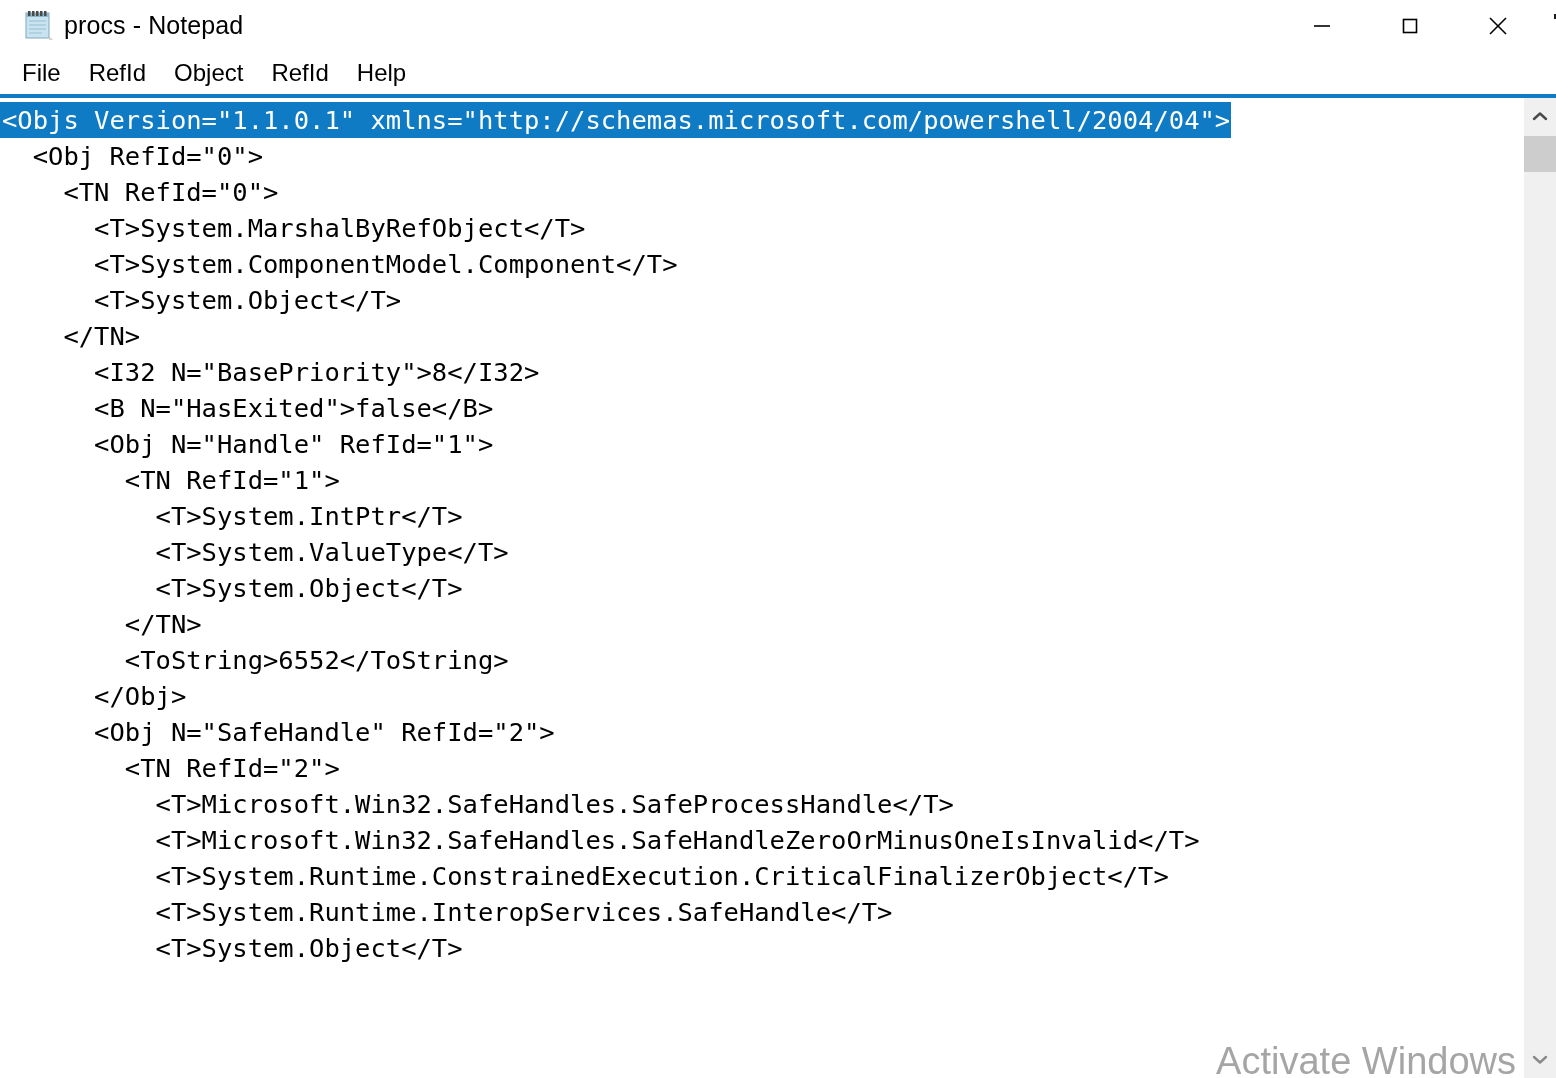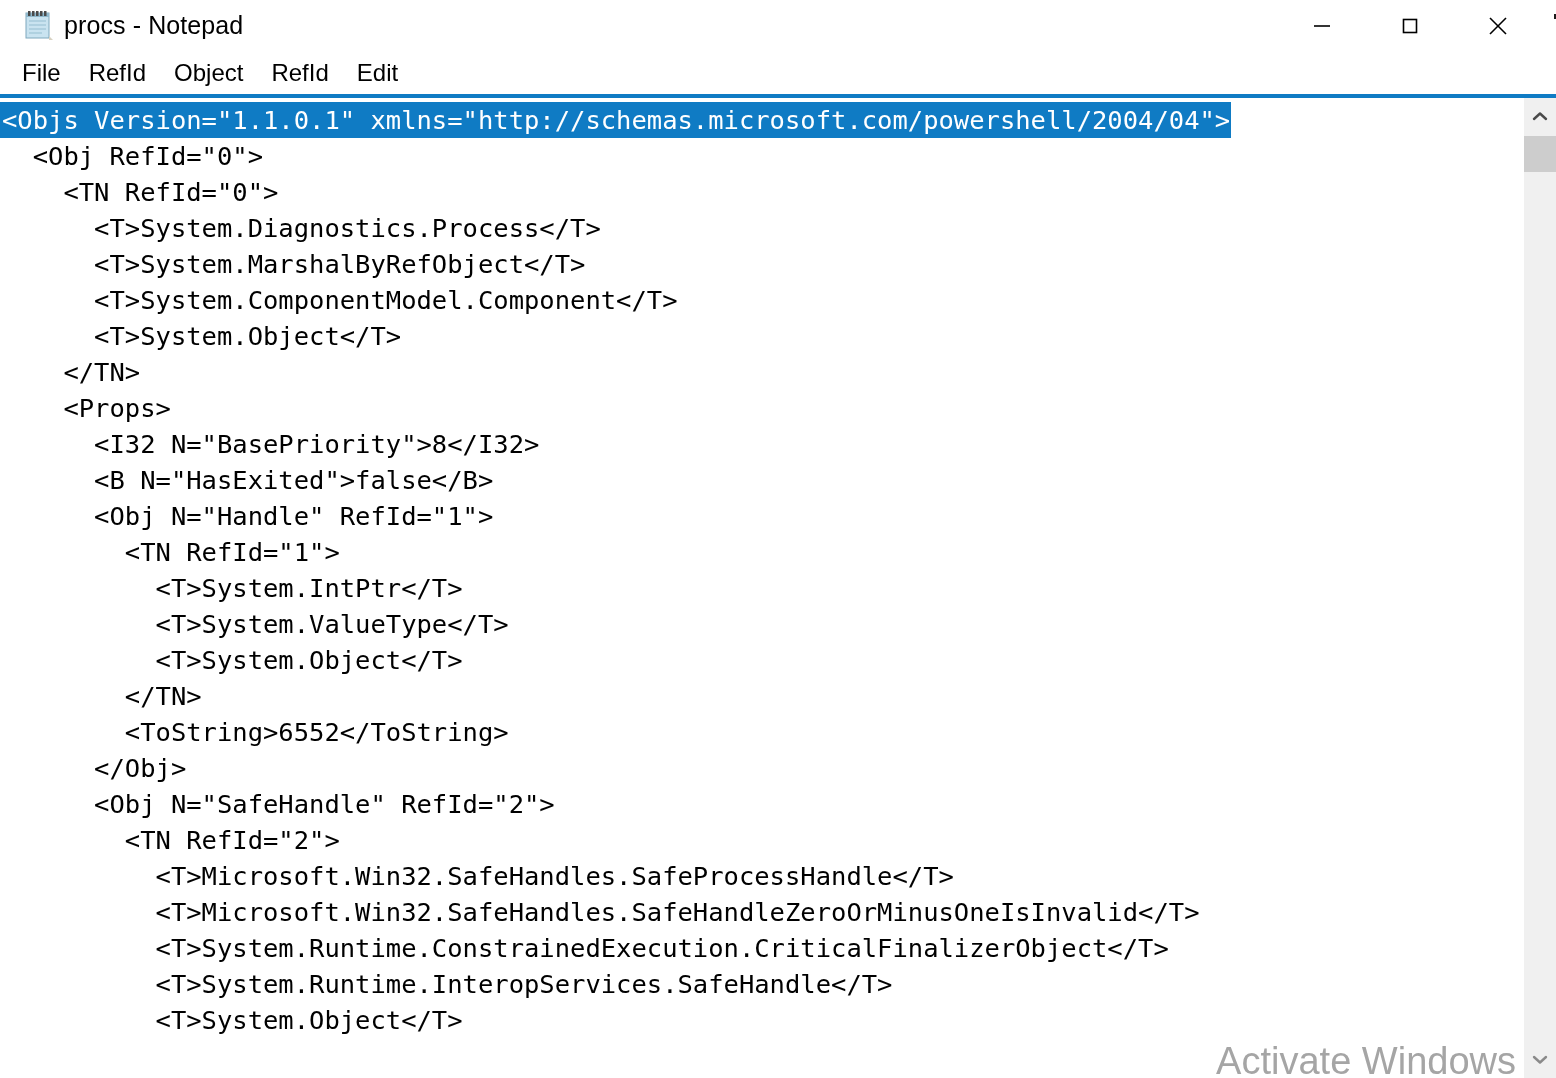--- a/index.html
+++ b/index.html
@@ -259,34 +259,32 @@
     </div>
 
     <span class="bg-window-edge"></span>
   </div>
 
   <div class="menubar">
     <div class="menu-item">File</div>
     <div class="menu-item">RefId</div>
     <div class="menu-item">Object</div>
     <div class="menu-item">RefId</div>
-    <div class="menu-item">Edit</div>
+    <div class="menu-item">Help</div>
   </div>
 
   <div class="textarea-frame">
     <div class="text-content" id="text-content">
         <div class="line-wrap"><span class="code-line selected">&lt;Objs Version="1.1.0.1" xmlns="http://schemas.microsoft.com/powershell/2004/04"&gt;</span></div>
         <div class="line-wrap"><span class="code-line">  &lt;Obj RefId="0"&gt;</span></div>
         <div class="line-wrap"><span class="code-line">    &lt;TN RefId="0"&gt;</span></div>
-        <div class="line-wrap"><span class="code-line">      &lt;T&gt;System.Diagnostics.Process&lt;/T&gt;</span></div>
         <div class="line-wrap"><span class="code-line">      &lt;T&gt;System.MarshalByRefObject&lt;/T&gt;</span></div>
         <div class="line-wrap"><span class="code-line">      &lt;T&gt;System.ComponentModel.Component&lt;/T&gt;</span></div>
         <div class="line-wrap"><span class="code-line">      &lt;T&gt;System.Object&lt;/T&gt;</span></div>
         <div class="line-wrap"><span class="code-line">    &lt;/TN&gt;</span></div>
-        <div class="line-wrap"><span class="code-line">    &lt;Props&gt;</span></div>
         <div class="line-wrap"><span class="code-line">      &lt;I32 N="BasePriority"&gt;8&lt;/I32&gt;</span></div>
         <div class="line-wrap"><span class="code-line">      &lt;B N="HasExited"&gt;false&lt;/B&gt;</span></div>
         <div class="line-wrap"><span class="code-line">      &lt;Obj N="Handle" RefId="1"&gt;</span></div>
         <div class="line-wrap"><span class="code-line">        &lt;TN RefId="1"&gt;</span></div>
         <div class="line-wrap"><span class="code-line">          &lt;T&gt;System.IntPtr&lt;/T&gt;</span></div>
         <div class="line-wrap"><span class="code-line">          &lt;T&gt;System.ValueType&lt;/T&gt;</span></div>
         <div class="line-wrap"><span class="code-line">          &lt;T&gt;System.Object&lt;/T&gt;</span></div>
         <div class="line-wrap"><span class="code-line">        &lt;/TN&gt;</span></div>
         <div class="line-wrap"><span class="code-line">        &lt;ToString&gt;6552&lt;/ToString&gt;</span></div>
         <div class="line-wrap"><span class="code-line">      &lt;/Obj&gt;</span></div>

